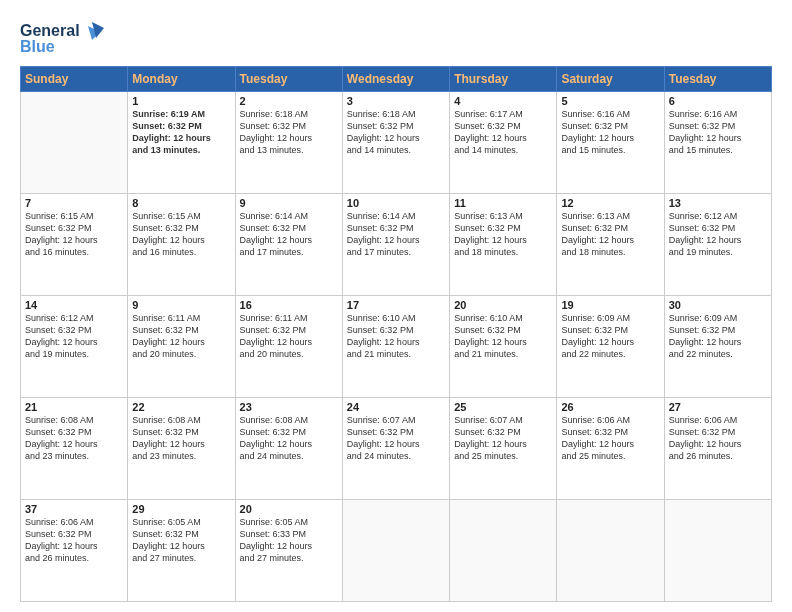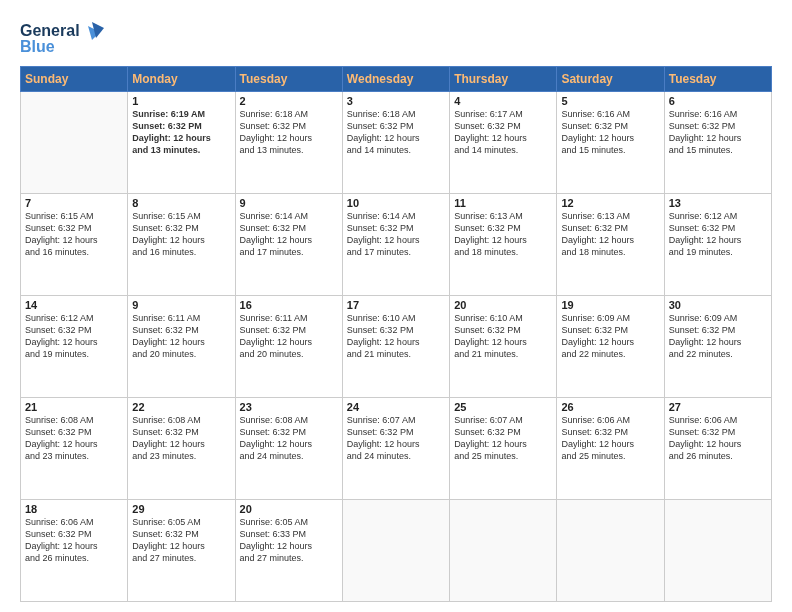--- a/index.html
+++ b/index.html
@@ -306,21 +306,21 @@
           <td>
             <span class="day-num">27</span>
             <div class="day-info" style="white-space: pre-line;">Sunrise: 6:06 AM
 Sunset: 6:32 PM
 Daylight: 12 hours
 and 26 minutes.</div>
           </td>
         </tr>
         <tr>
           <td>
-            <span class="day-num">18</span>
+            <span class="day-num">37</span>
             <div class="day-info" style="white-space: pre-line;">Sunrise: 6:06 AM
 Sunset: 6:32 PM
 Daylight: 12 hours
 and 26 minutes.</div>
           </td>
           <td>
             <span class="day-num">29</span>
             <div class="day-info" style="white-space: pre-line;">Sunrise: 6:05 AM
 Sunset: 6:32 PM
 Daylight: 12 hours

